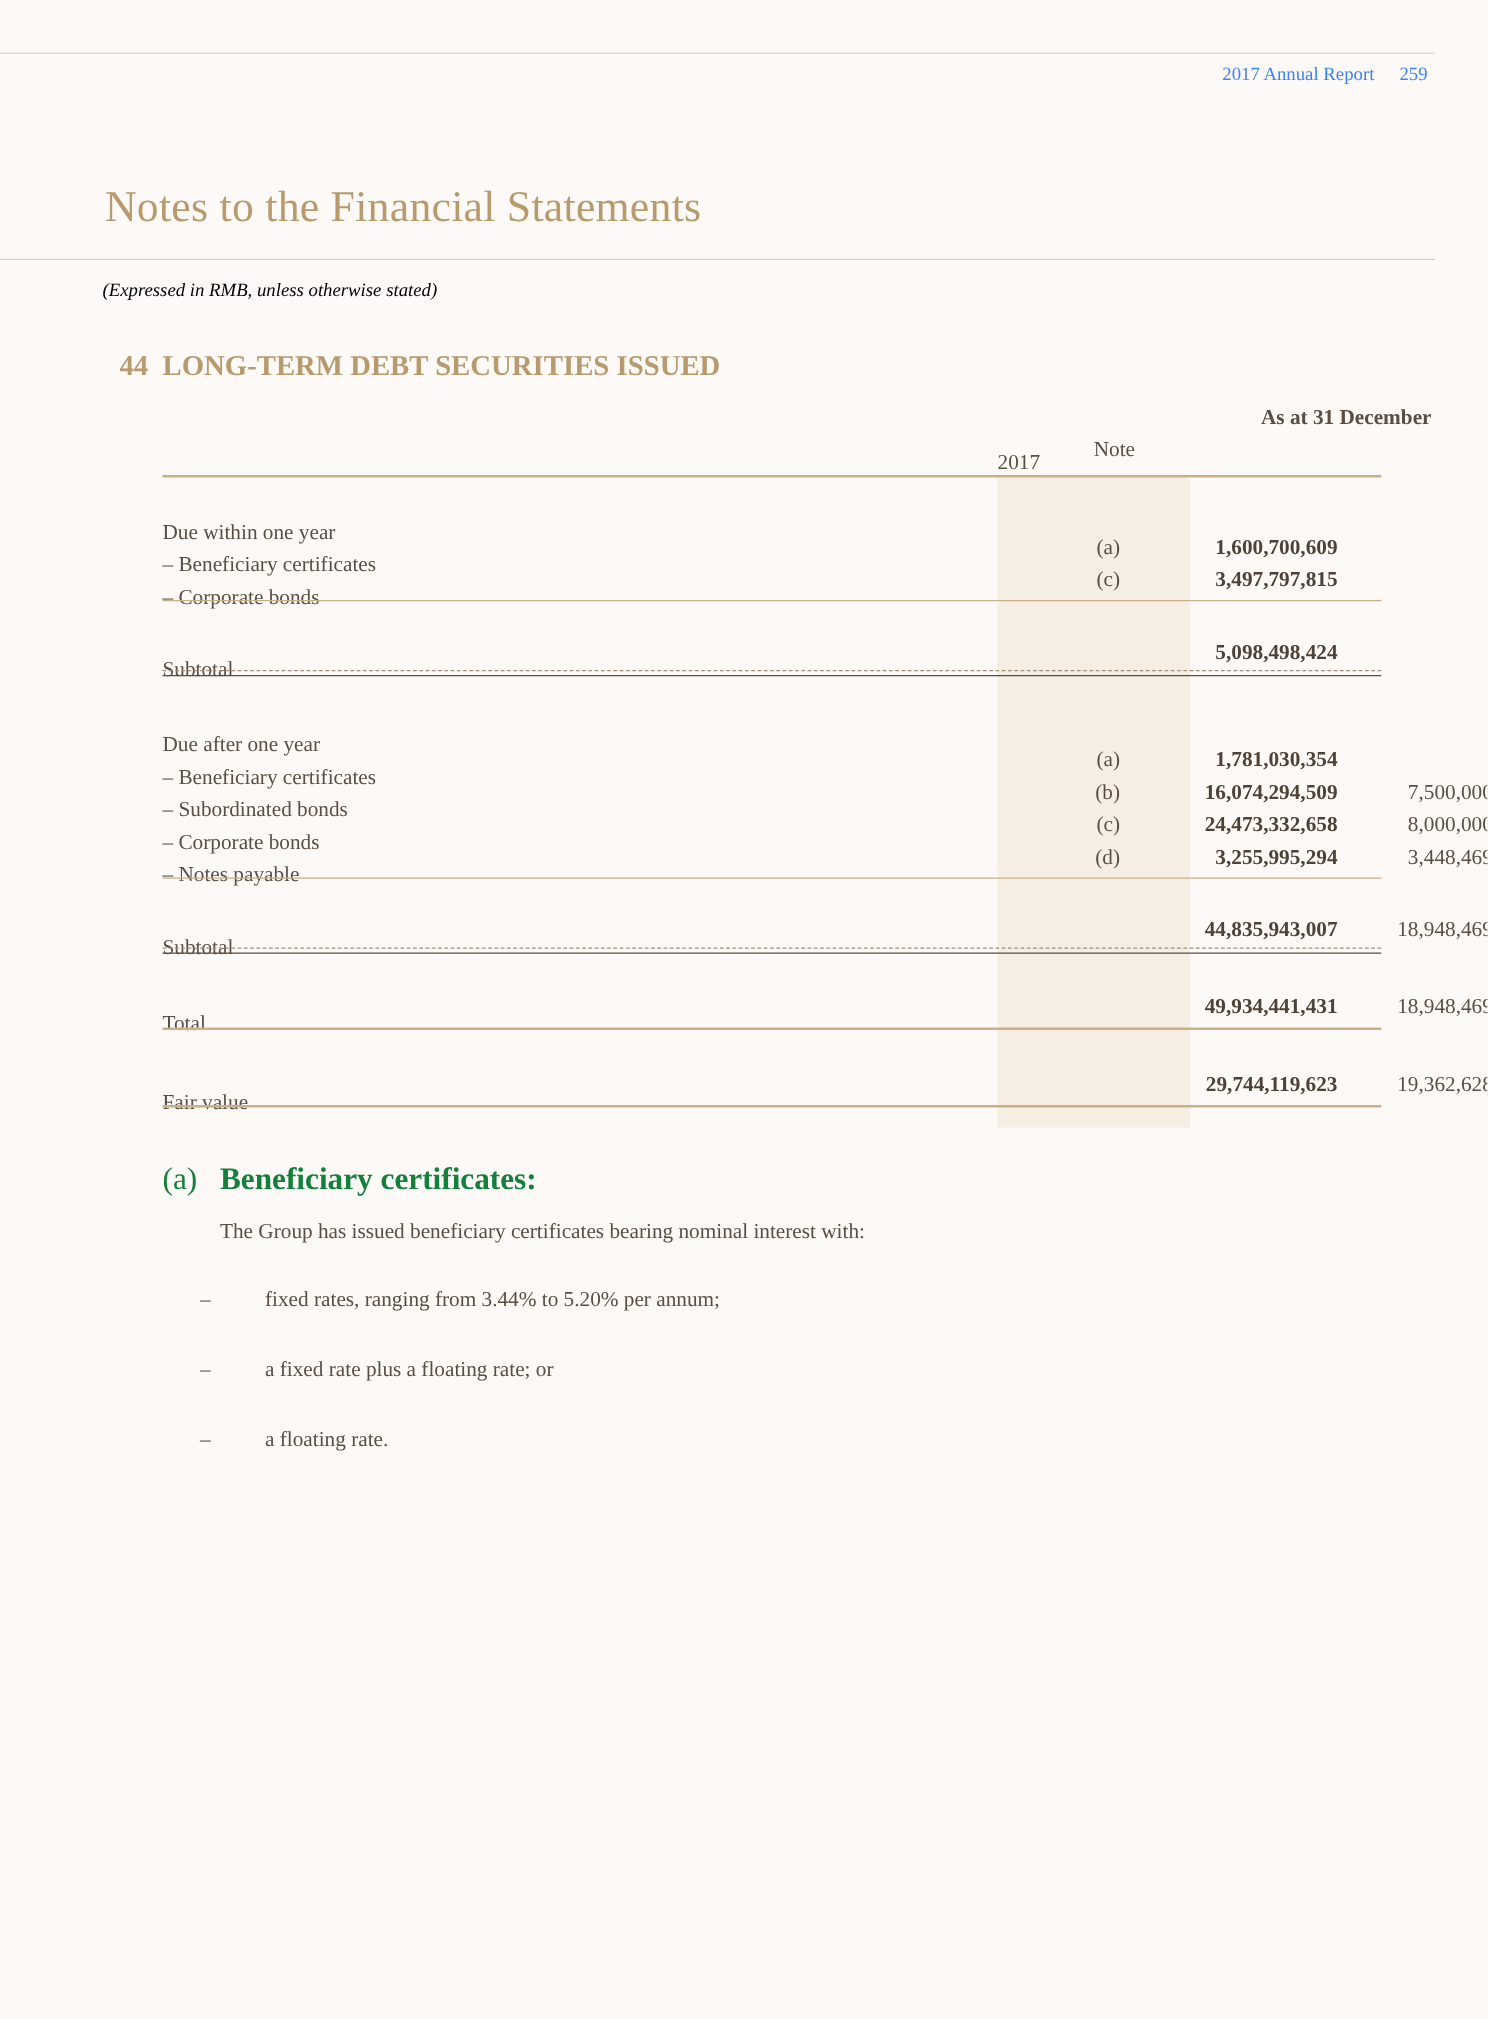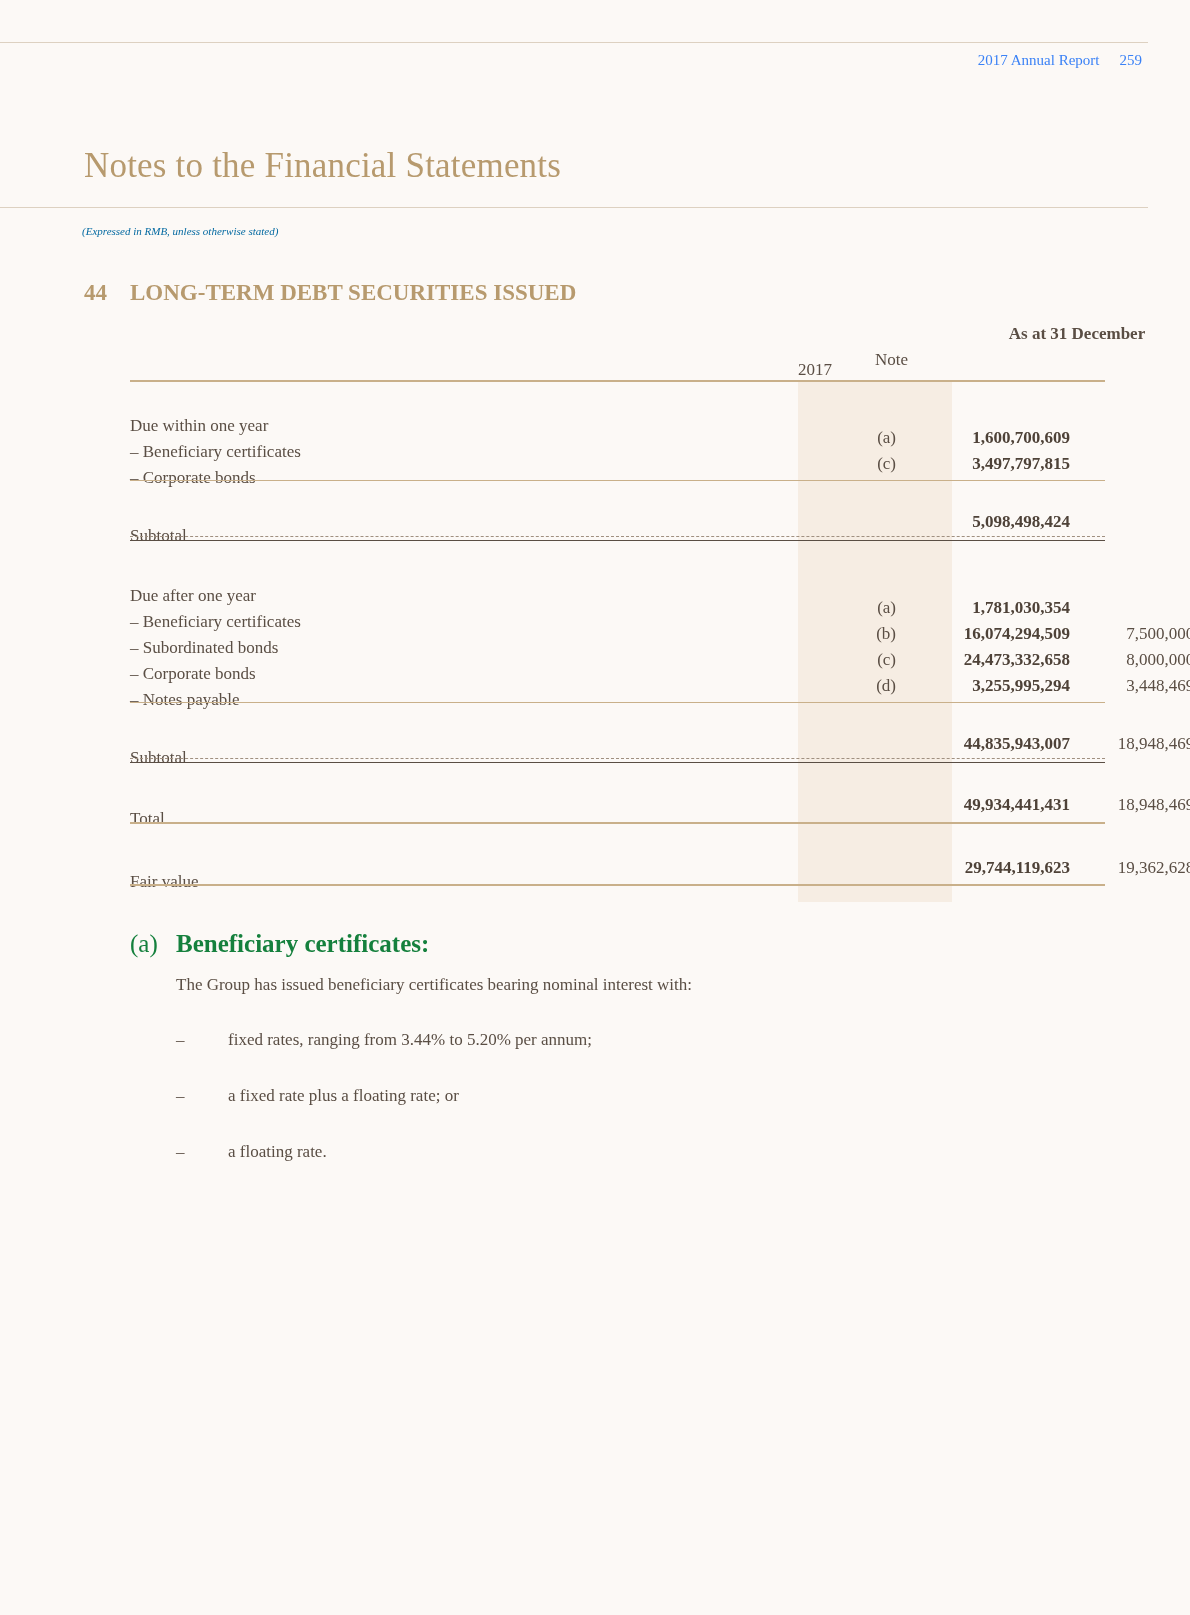--- a/index.html
+++ b/index.html
@@ -7,22 +7,22 @@
     width:1190px; height:1615px; position:relative; overflow:hidden;
     background:#fcf9f6;
     font-family:"Liberation Serif","DejaVu Serif",serif;
     color:#5a4e44;
   }
   .top-rule { position:absolute; left:0; top:42px; width:1148px; height:1px; background:#ddd1c1; }
   .running-head { position:absolute; top:52px; right:48px; font-size:15px; color:#3b82f6; }
   .running-head .pg { margin-left:20px; }
   .page-title { position:absolute; left:84px; top:146px; font-size:35px; color:#b79a6e; font-weight:normal; margin:0; letter-spacing:0.2px; }
   .title-rule { position:absolute; left:0; top:207px; width:1148px; height:1px; background:#ddd1c1; }
-  .subtitle { position:absolute; left:82px; top:225px; font-size:11px; font-style:italic; color:#0369a1; }
-  .section-head { position:absolute; left:84px; top:280px; font-size:23px; color:#b79a6e; font-weight:bold; margin:0; }
+  .subtitle { position:absolute; left:82px; top:225px; font-size:15px; font-style:italic; color:#000000; }
+  .section-head { position:absolute; left:84px; top:280px; font-size:23px; color:#b79a6e; font-weight:bold; margin:0;text-align:center; }
   .section-head .num { display:inline-block; width:46px; }
 
   .col-band { position:absolute; left:798px; top:382px; width:154px; height:520px; background:#f6ede3; }
   .table-wrap { position:absolute; left:130px; top:320px; width:975px; }
   .hdr-group { position:absolute; left:822px; top:4px; width:250px; text-align:center; font-weight:bold; font-size:17px; color:#5a4e44; }
   .hdr-note { position:absolute; left:608px; top:30px; width:170px; text-align:right; font-size:17px; }
   .hdr-2017 { position:absolute; left:668px; top:40px; width:272px; font-size:17px; }
   .hdr-2016 { position:absolute; left:820px; top:30px; width:274px; text-align:right; font-size:17px; }
   .hdr-rule { position:absolute; left:0; top:60px; width:975px; height:2px; background:#c9b08a; }
 
@@ -34,21 +34,21 @@
 
   .rule-solid { position:absolute; left:0; width:975px; height:1px; background:#c9b08a; }
   .rule-solid-thick { position:absolute; left:0; width:975px; height:2px; background:#c9b08a; }
   .rule-dashed { position:absolute; left:0; width:975px; border-top:1px dashed #a09080; }
   .rule-dark { position:absolute; left:0; width:975px; height:1px; background:#5a4e44; }
 
   .sub-head { position:absolute; left:130px; top:930px; font-size:25px; color:#15803d; }
   .sub-head .idx { display:inline-block; width:46px; font-weight:normal; }
   .sub-head .ttl { font-weight:bold; }
   .para { position:absolute; left:176px; top:975px; font-size:17px; }
-  .bullet { position:absolute; left:176px; font-size:17px; }
+  .bullet { position:absolute; left:160px; font-size:17px; }
   .bullet .dash { display:inline-block; width:52px; }
 </style>
 </head>
 <body>
 
 <div class="top-rule"></div>
 <div class="running-head">
   <span>2017 Annual Report</span><span class="pg">259</span>
 </div>
 

